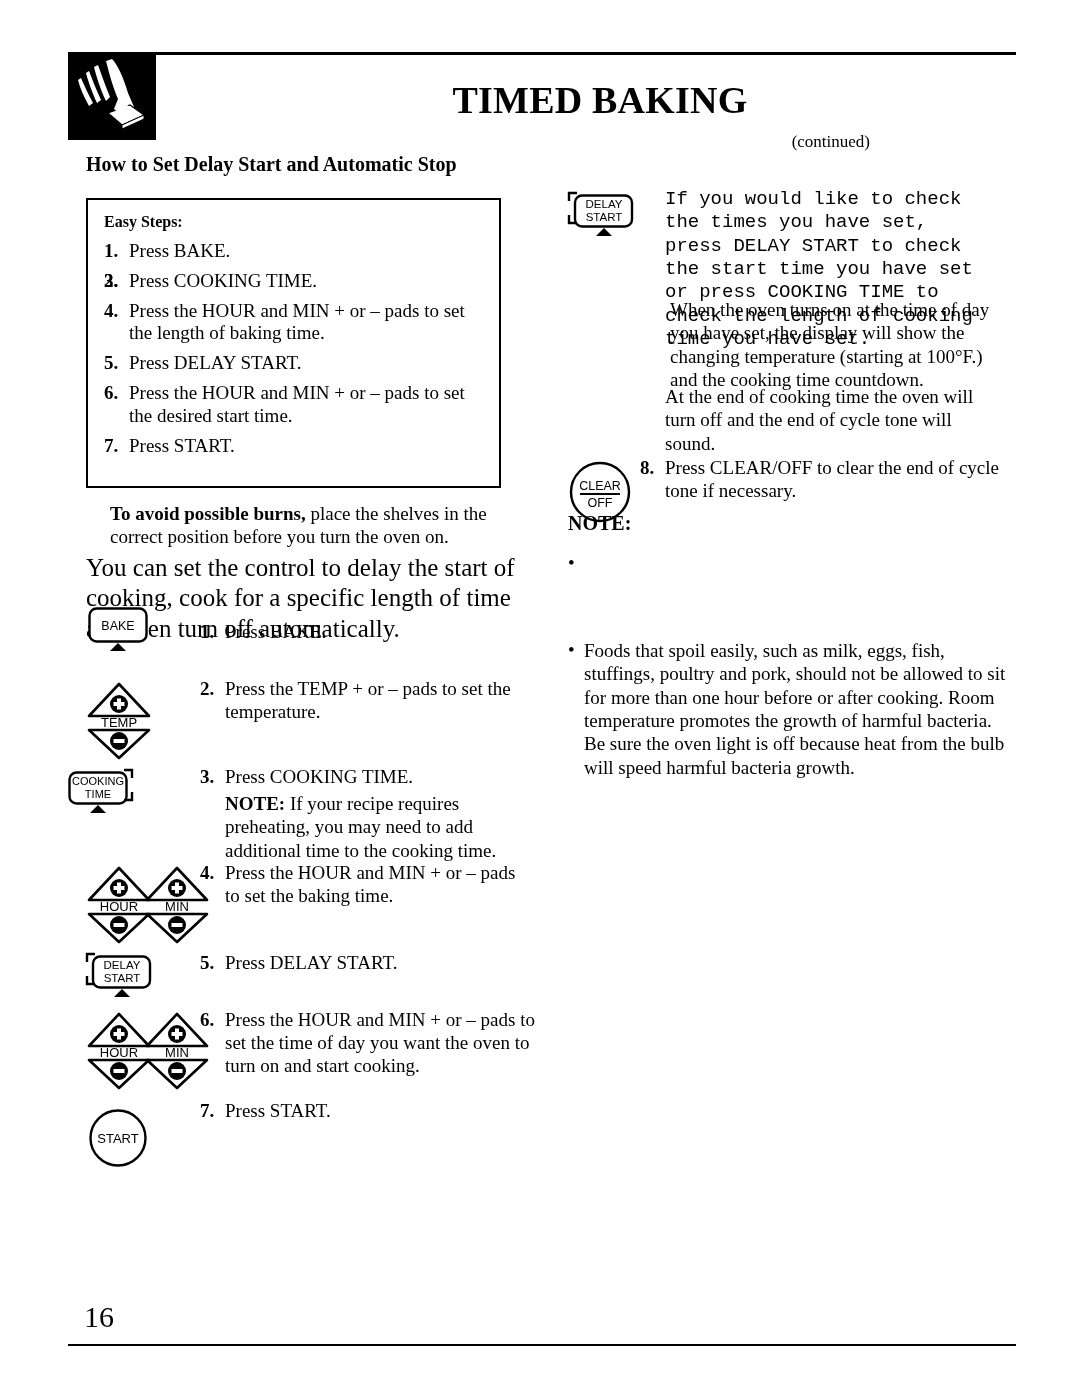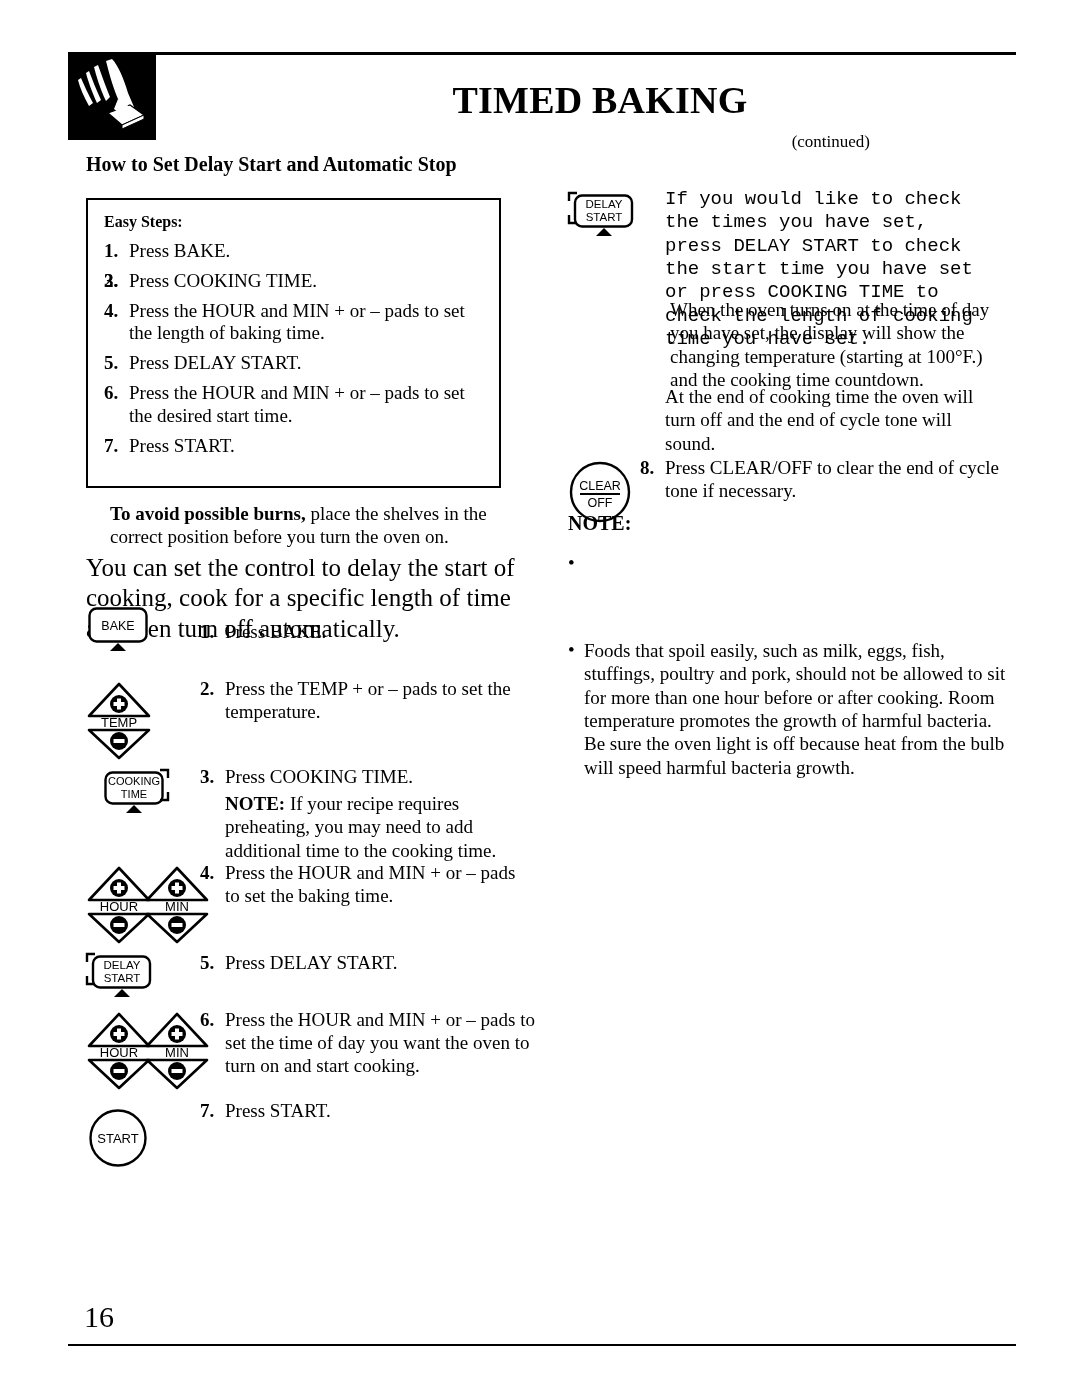--- a/index.html
+++ b/index.html
@@ -230,21 +230,21 @@
     <circle cx="33" cy="22" r="9" fill="#000"></circle>
     <rect x="27.5" y="20" width="11" height="4" fill="#fff"></rect>
     <rect x="31" y="16.5" width="4" height="11" fill="#fff"></rect>
     <text x="33" y="45" text-anchor="middle" font-family="Liberation Sans, sans-serif" font-size="13" fill="#000">TEMP</text>
     <path d="M3 48 L63 48 L33 76 Z" fill="#fff" stroke="#000" stroke-width="2.6" stroke-linejoin="round"></path>
     <circle cx="33" cy="59" r="9" fill="#000"></circle>
     <rect x="27.5" y="57" width="11" height="4" fill="#fff"></rect>
   </svg>
 </div>
 
-<div class="pad" style="left:104px; top:768px;">
+<div class="pad" style="left:68px; top:768px;">
   <svg width="72" height="48" viewBox="0 0 72 48">
     <rect x="1.5" y="4.5" width="57" height="31" rx="7" ry="7" fill="#fff" stroke="#000" stroke-width="2.4"></rect>
     <path d="M56 2 L64 2 L64 10" fill="none" stroke="#000" stroke-width="2.4"></path>
     <path d="M56 30 L64 30 L64 22" fill="none" stroke="#000" stroke-width="2.4" transform="translate(0,2)"></path>
     <text x="30" y="17" text-anchor="middle" font-family="Liberation Sans, sans-serif" font-size="11" fill="#000">COOKING</text>
     <text x="30" y="30" text-anchor="middle" font-family="Liberation Sans, sans-serif" font-size="11" fill="#000">TIME</text>
     <polygon points="30,37 22,45 38,45" fill="#000"></polygon>
   </svg>
 </div>
 

